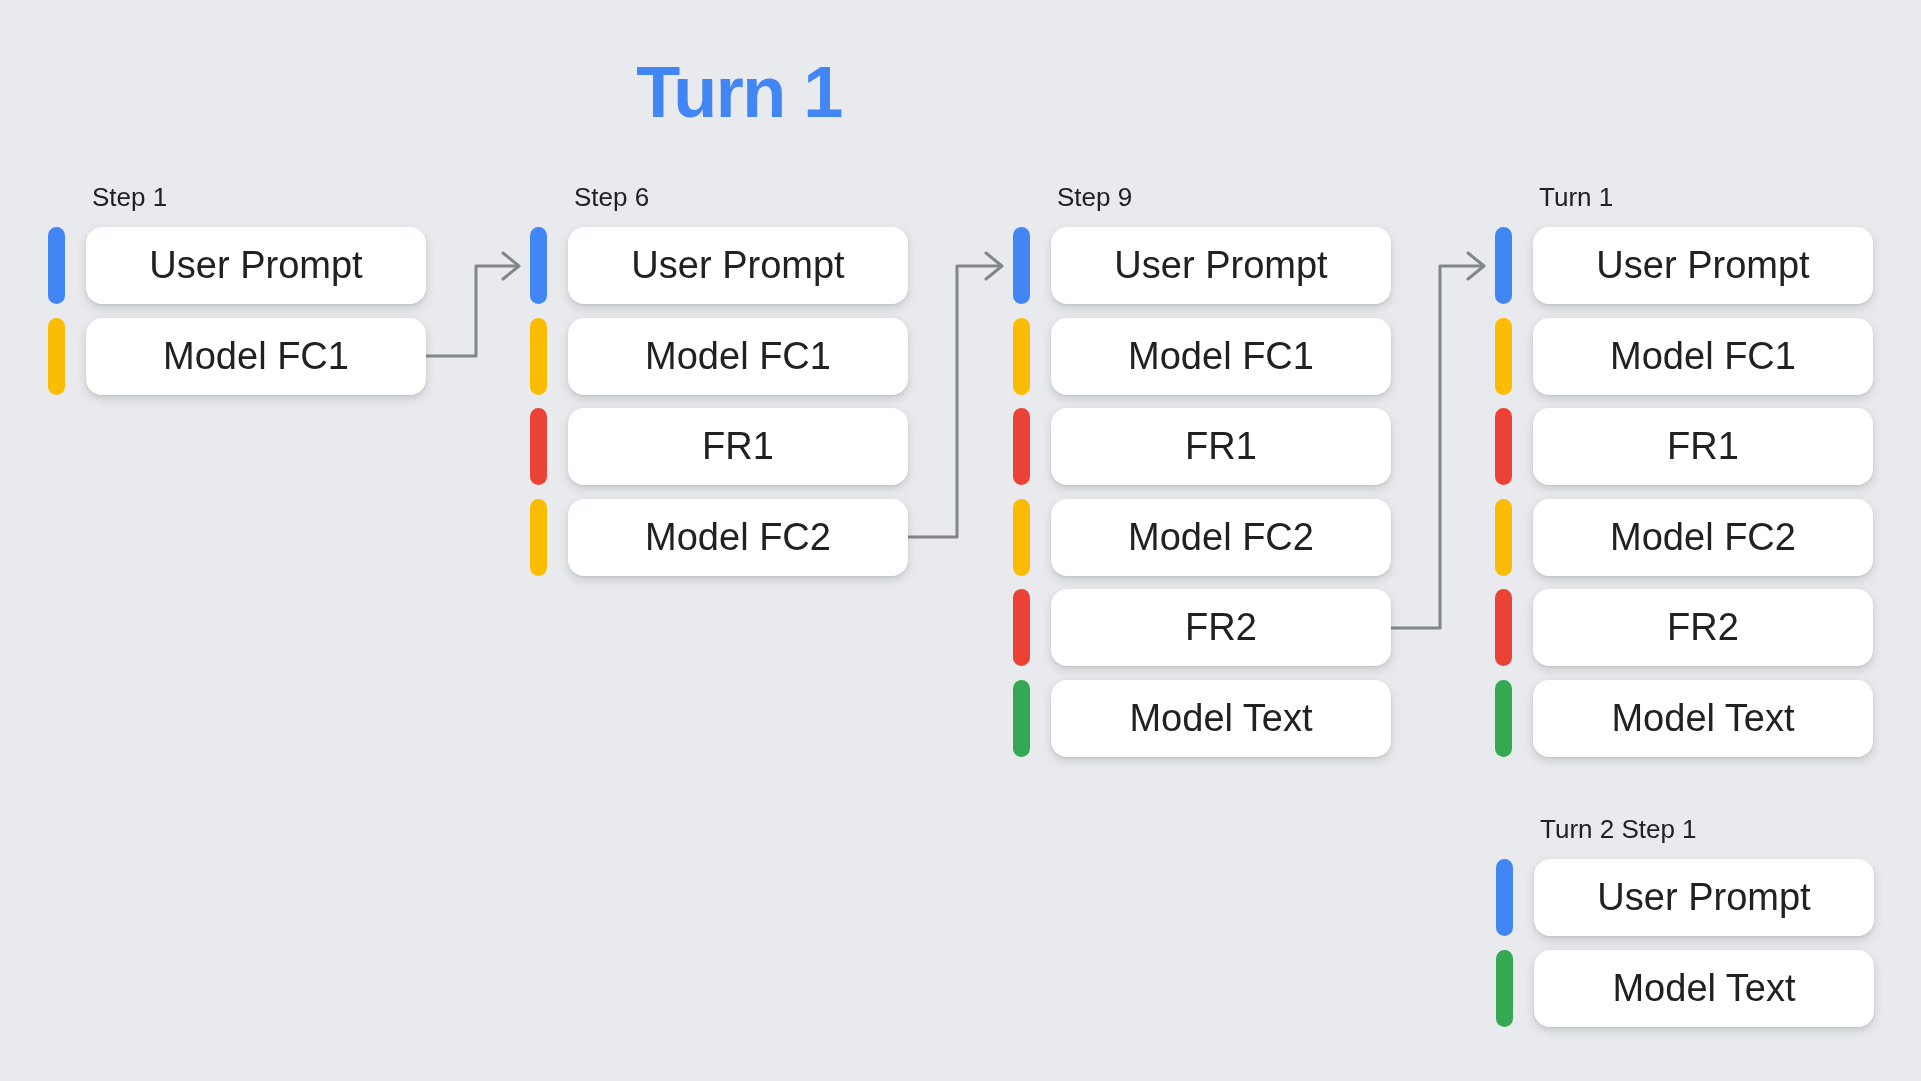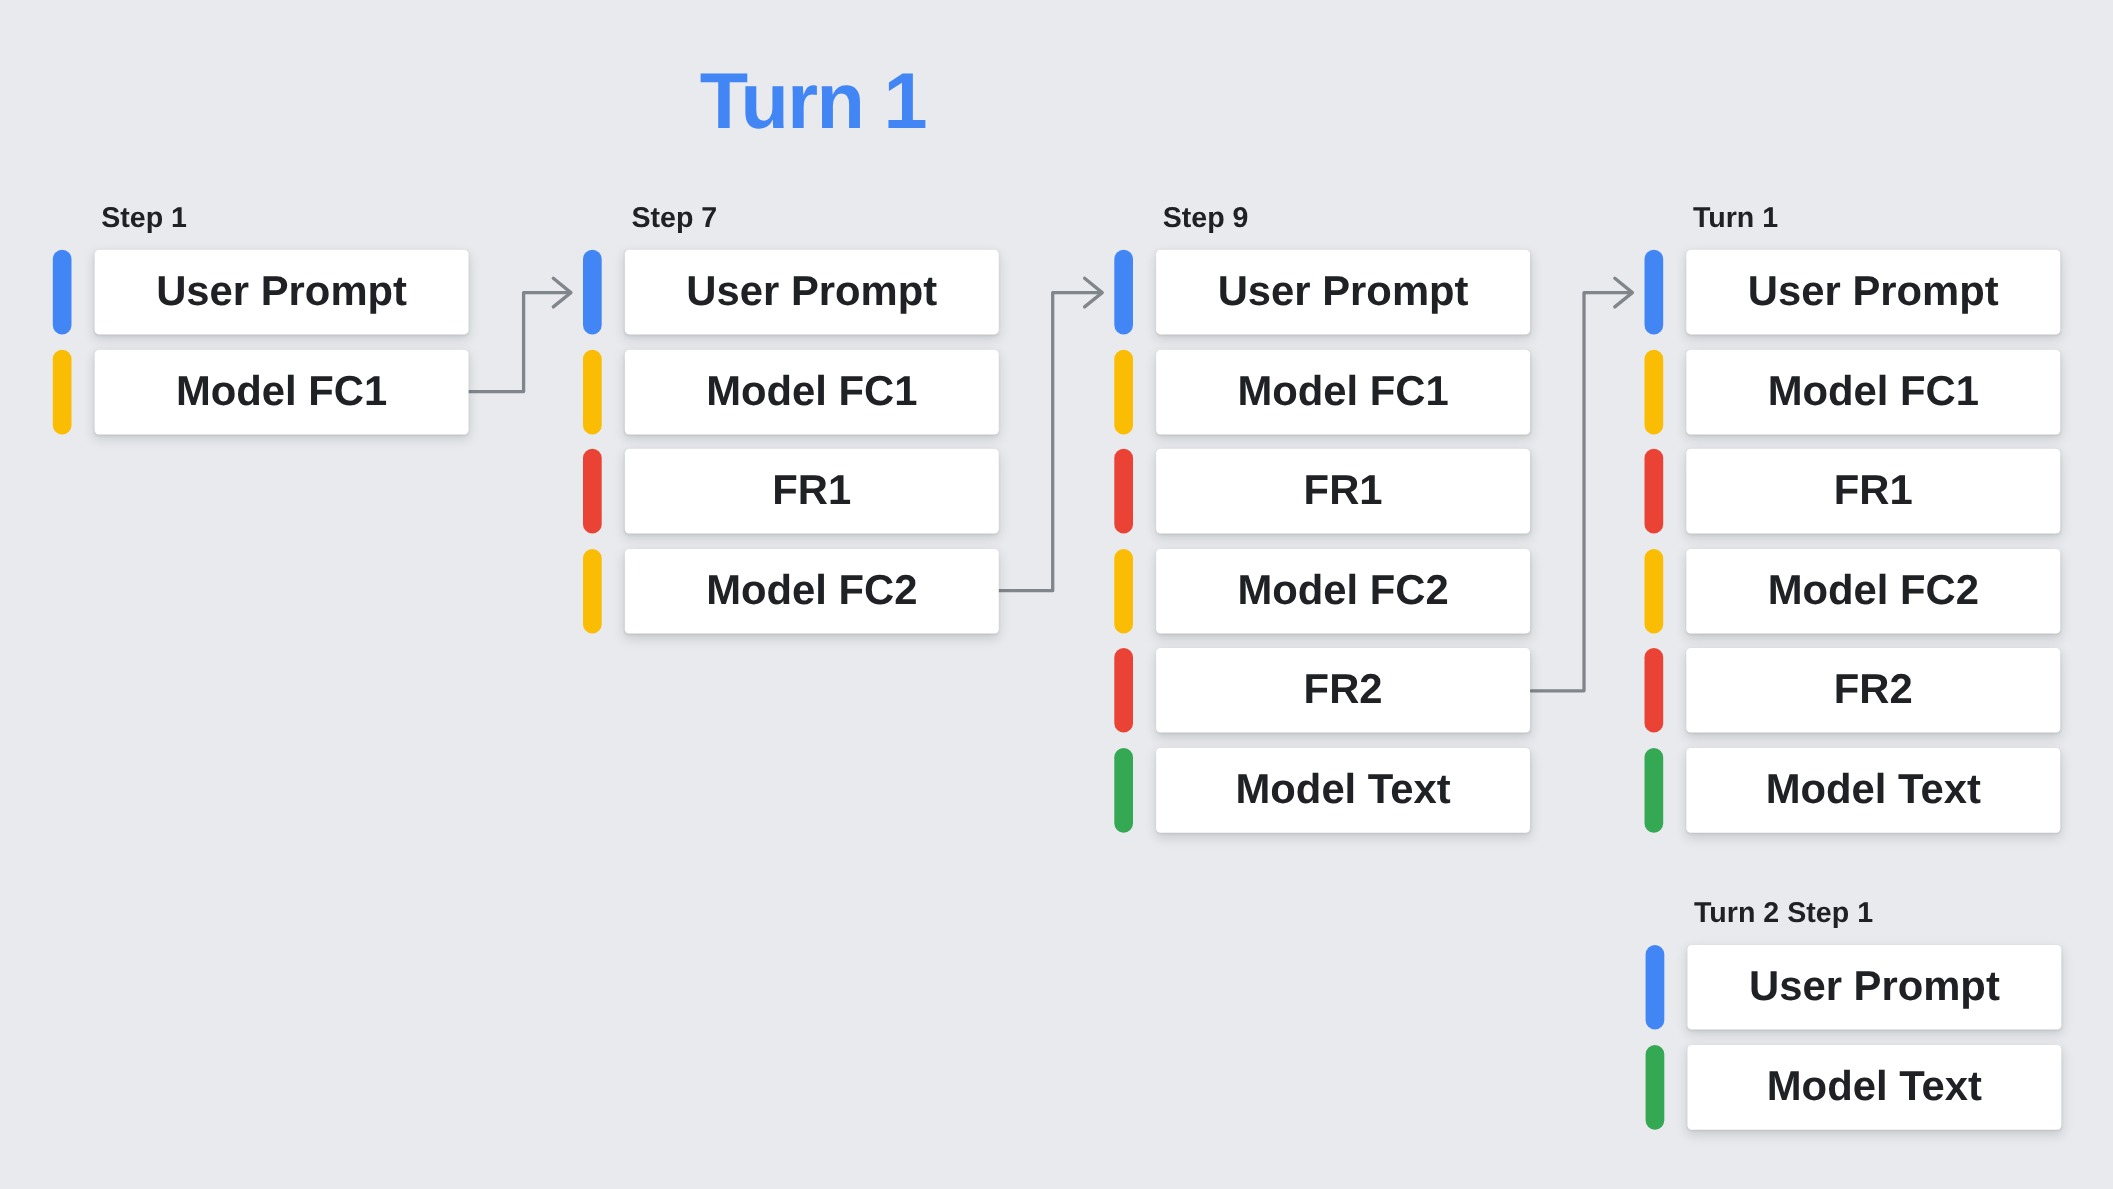--- a/index.html
+++ b/index.html
@@ -22,42 +22,42 @@
     font-size: 72px;
     line-height: 80px;
     font-weight: 700;
     letter-spacing: -1.5px;
     color: var(--title, #4285F4);
     white-space: nowrap;
   }
   #title-turn-1 { left: 539px; }
   #title-turn-2 { left: 1500px; }
 
-  .column { position: absolute; font-weight: bold; }
+  .column { position: absolute; }
   .col-label {
     margin-left: 44px;
     font-size: 26px;
     line-height: 26px;
     color: var(--label, #202124);
     white-space: nowrap;
     margin-bottom: 17px;
   }
   .row { display: flex; align-items: stretch; margin-bottom: 13.5px; }
   .bar {
     width: 17px;
     height: 77px;
     border-radius: 9px;
     margin-right: 21px;
     flex: 0 0 auto;
   }
   .box {
     width: 340px;
     height: 77px;
     background: var(--box_bg, #FFFFFF);
-    border-radius: 4px;
+    border-radius: 16px;
     box-shadow: 0 4px 10px rgba(60,64,67,0.18), 0 1px 2px rgba(60,64,67,0.10);
     display: flex;
     align-items: center;
     justify-content: center;
     font-size: 38px;
     color: var(--text, #202124);
     white-space: nowrap;
   }
   #col-step-1 { left: 48px;   top: 184px; }
   #col-step-2 { left: 530px;  top: 184px; }
@@ -96,21 +96,21 @@
       <span class="bar" style="background: rgb(66, 133, 244);"></span>
       <div class="box">User Prompt</div>
     </div>
     <div class="row">
       <span class="bar" style="background: rgb(251, 188, 4);"></span>
       <div class="box">Model FC1</div>
     </div>
   </div>
 
   <div class="column" id="col-step-2">
-    <div class="col-label">Step 7</div>
+    <div class="col-label">Step 6</div>
     <div class="row">
       <span class="bar" style="background: rgb(66, 133, 244);"></span>
       <div class="box">User Prompt</div>
     </div>
     <div class="row">
       <span class="bar" style="background: rgb(251, 188, 4);"></span>
       <div class="box">Model FC1</div>
     </div>
     <div class="row">
       <span class="bar" style="background: rgb(234, 67, 53);"></span>

